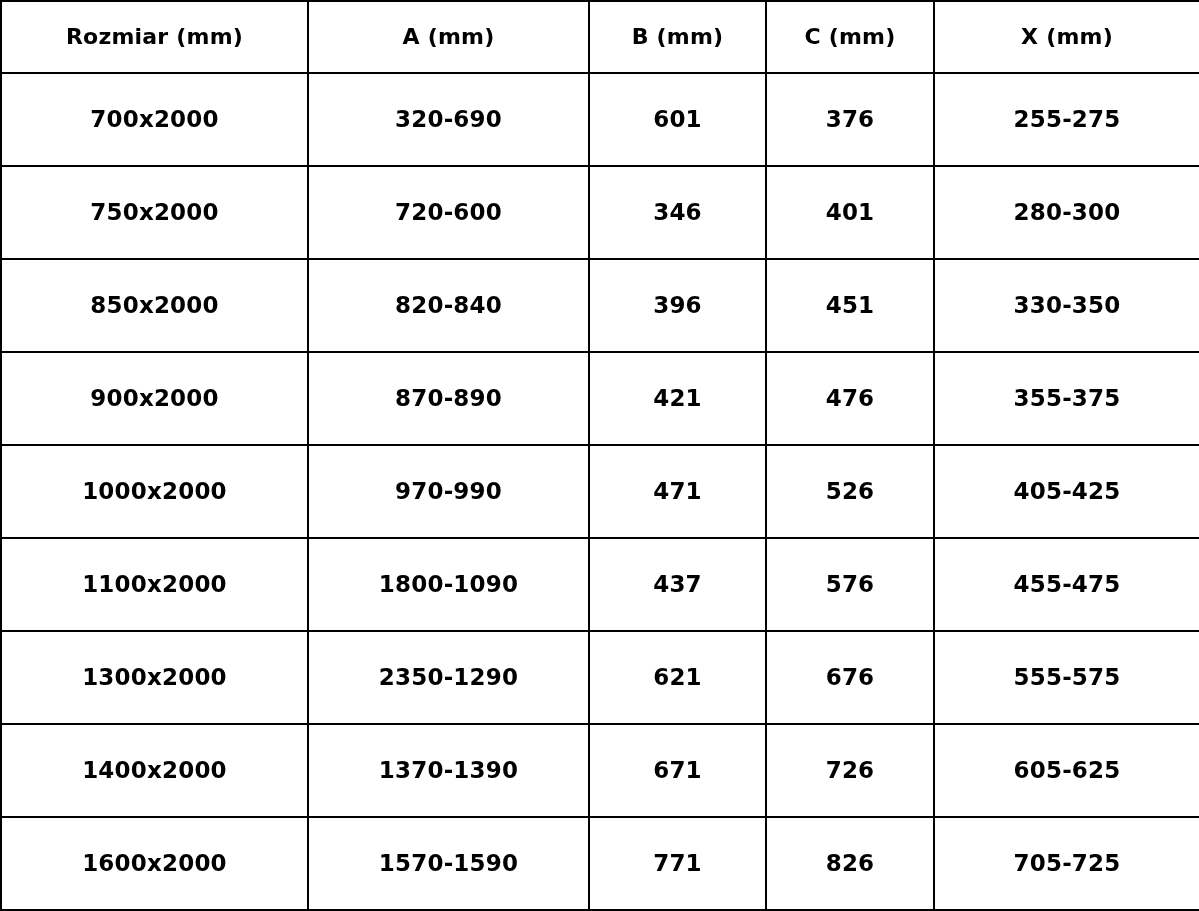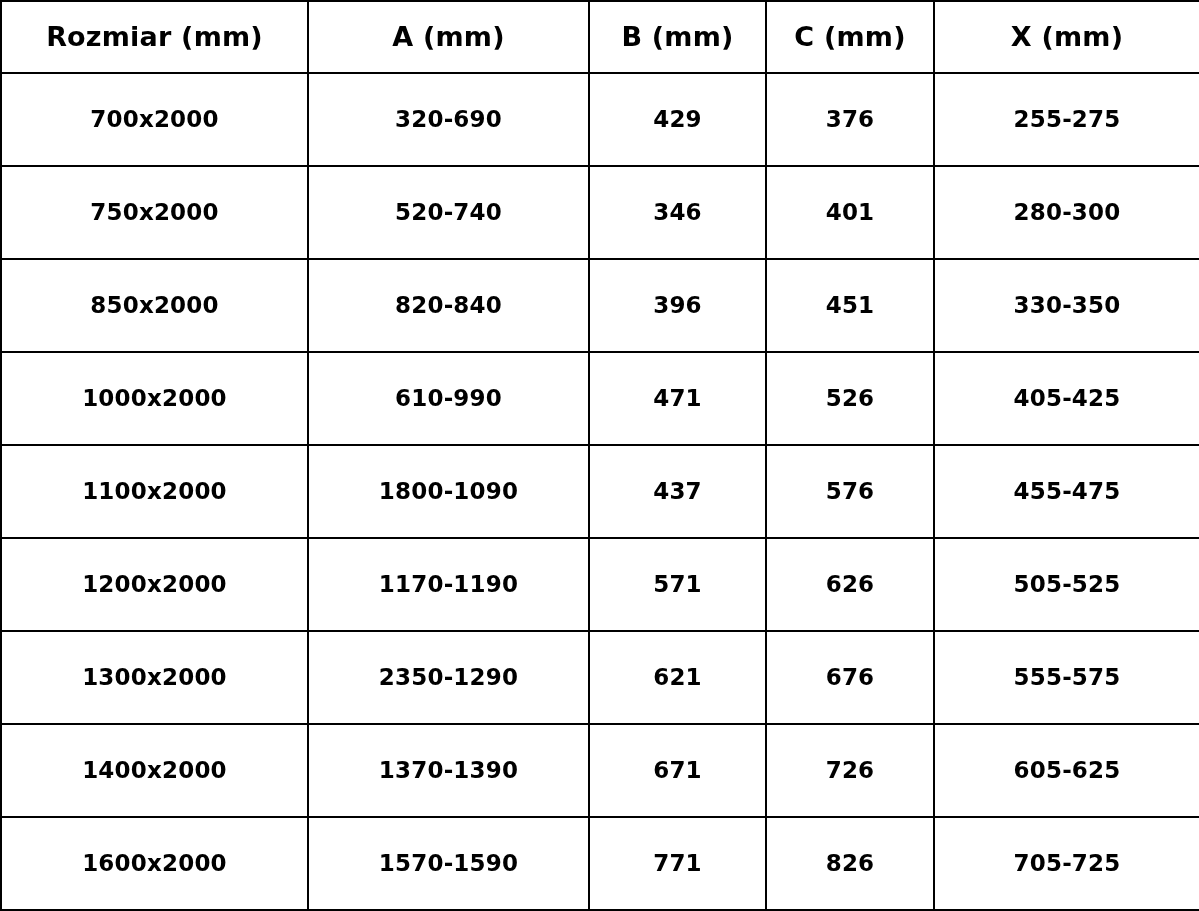--- a/index.html
+++ b/index.html
@@ -31,21 +31,21 @@
     border: 2px solid #000000;
     text-align: center;
     vertical-align: middle;
     font-size: 23px;
     font-weight: bold;
     letter-spacing: 0.2px;
     padding: 0;
     line-height: 1.2;
   }
   table.dimensions-table thead th {
-    font-size: 27px;
+    font-size: 22px;
     height: 70px;
     margin-left: 24px;
   }
   table.dimensions-table tbody td {
     height: 70px;
   }
 </style>
 </head>
 <body>
 
@@ -63,58 +63,58 @@
       <th>A (mm)</th>
       <th>B (mm)</th>
       <th>C (mm)</th>
       <th>X (mm)</th>
     </tr>
   </thead>
   <tbody>
     <tr>
       <td>700x2000</td>
       <td>320-690</td>
-      <td>429</td>
+      <td>601</td>
       <td>376</td>
       <td>255-275</td>
     </tr>
     <tr>
       <td>750x2000</td>
-      <td>520-740</td>
+      <td>720-600</td>
       <td>346</td>
       <td>401</td>
       <td>280-300</td>
     </tr>
     <tr>
       <td>850x2000</td>
       <td>820-840</td>
       <td>396</td>
       <td>451</td>
       <td>330-350</td>
     </tr>
     <tr>
+      <td>900x2000</td>
+      <td>870-890</td>
+      <td>421</td>
+      <td>476</td>
+      <td>355-375</td>
+    </tr>
+    <tr>
       <td>1000x2000</td>
-      <td>610-990</td>
+      <td>970-990</td>
       <td>471</td>
       <td>526</td>
       <td>405-425</td>
     </tr>
     <tr>
       <td>1100x2000</td>
       <td>1800-1090</td>
       <td>437</td>
       <td>576</td>
       <td>455-475</td>
-    </tr>
-    <tr>
-      <td>1200x2000</td>
-      <td>1170-1190</td>
-      <td>571</td>
-      <td>626</td>
-      <td>505-525</td>
     </tr>
     <tr>
       <td>1300x2000</td>
       <td>2350-1290</td>
       <td>621</td>
       <td>676</td>
       <td>555-575</td>
     </tr>
     <tr>
       <td>1400x2000</td>

